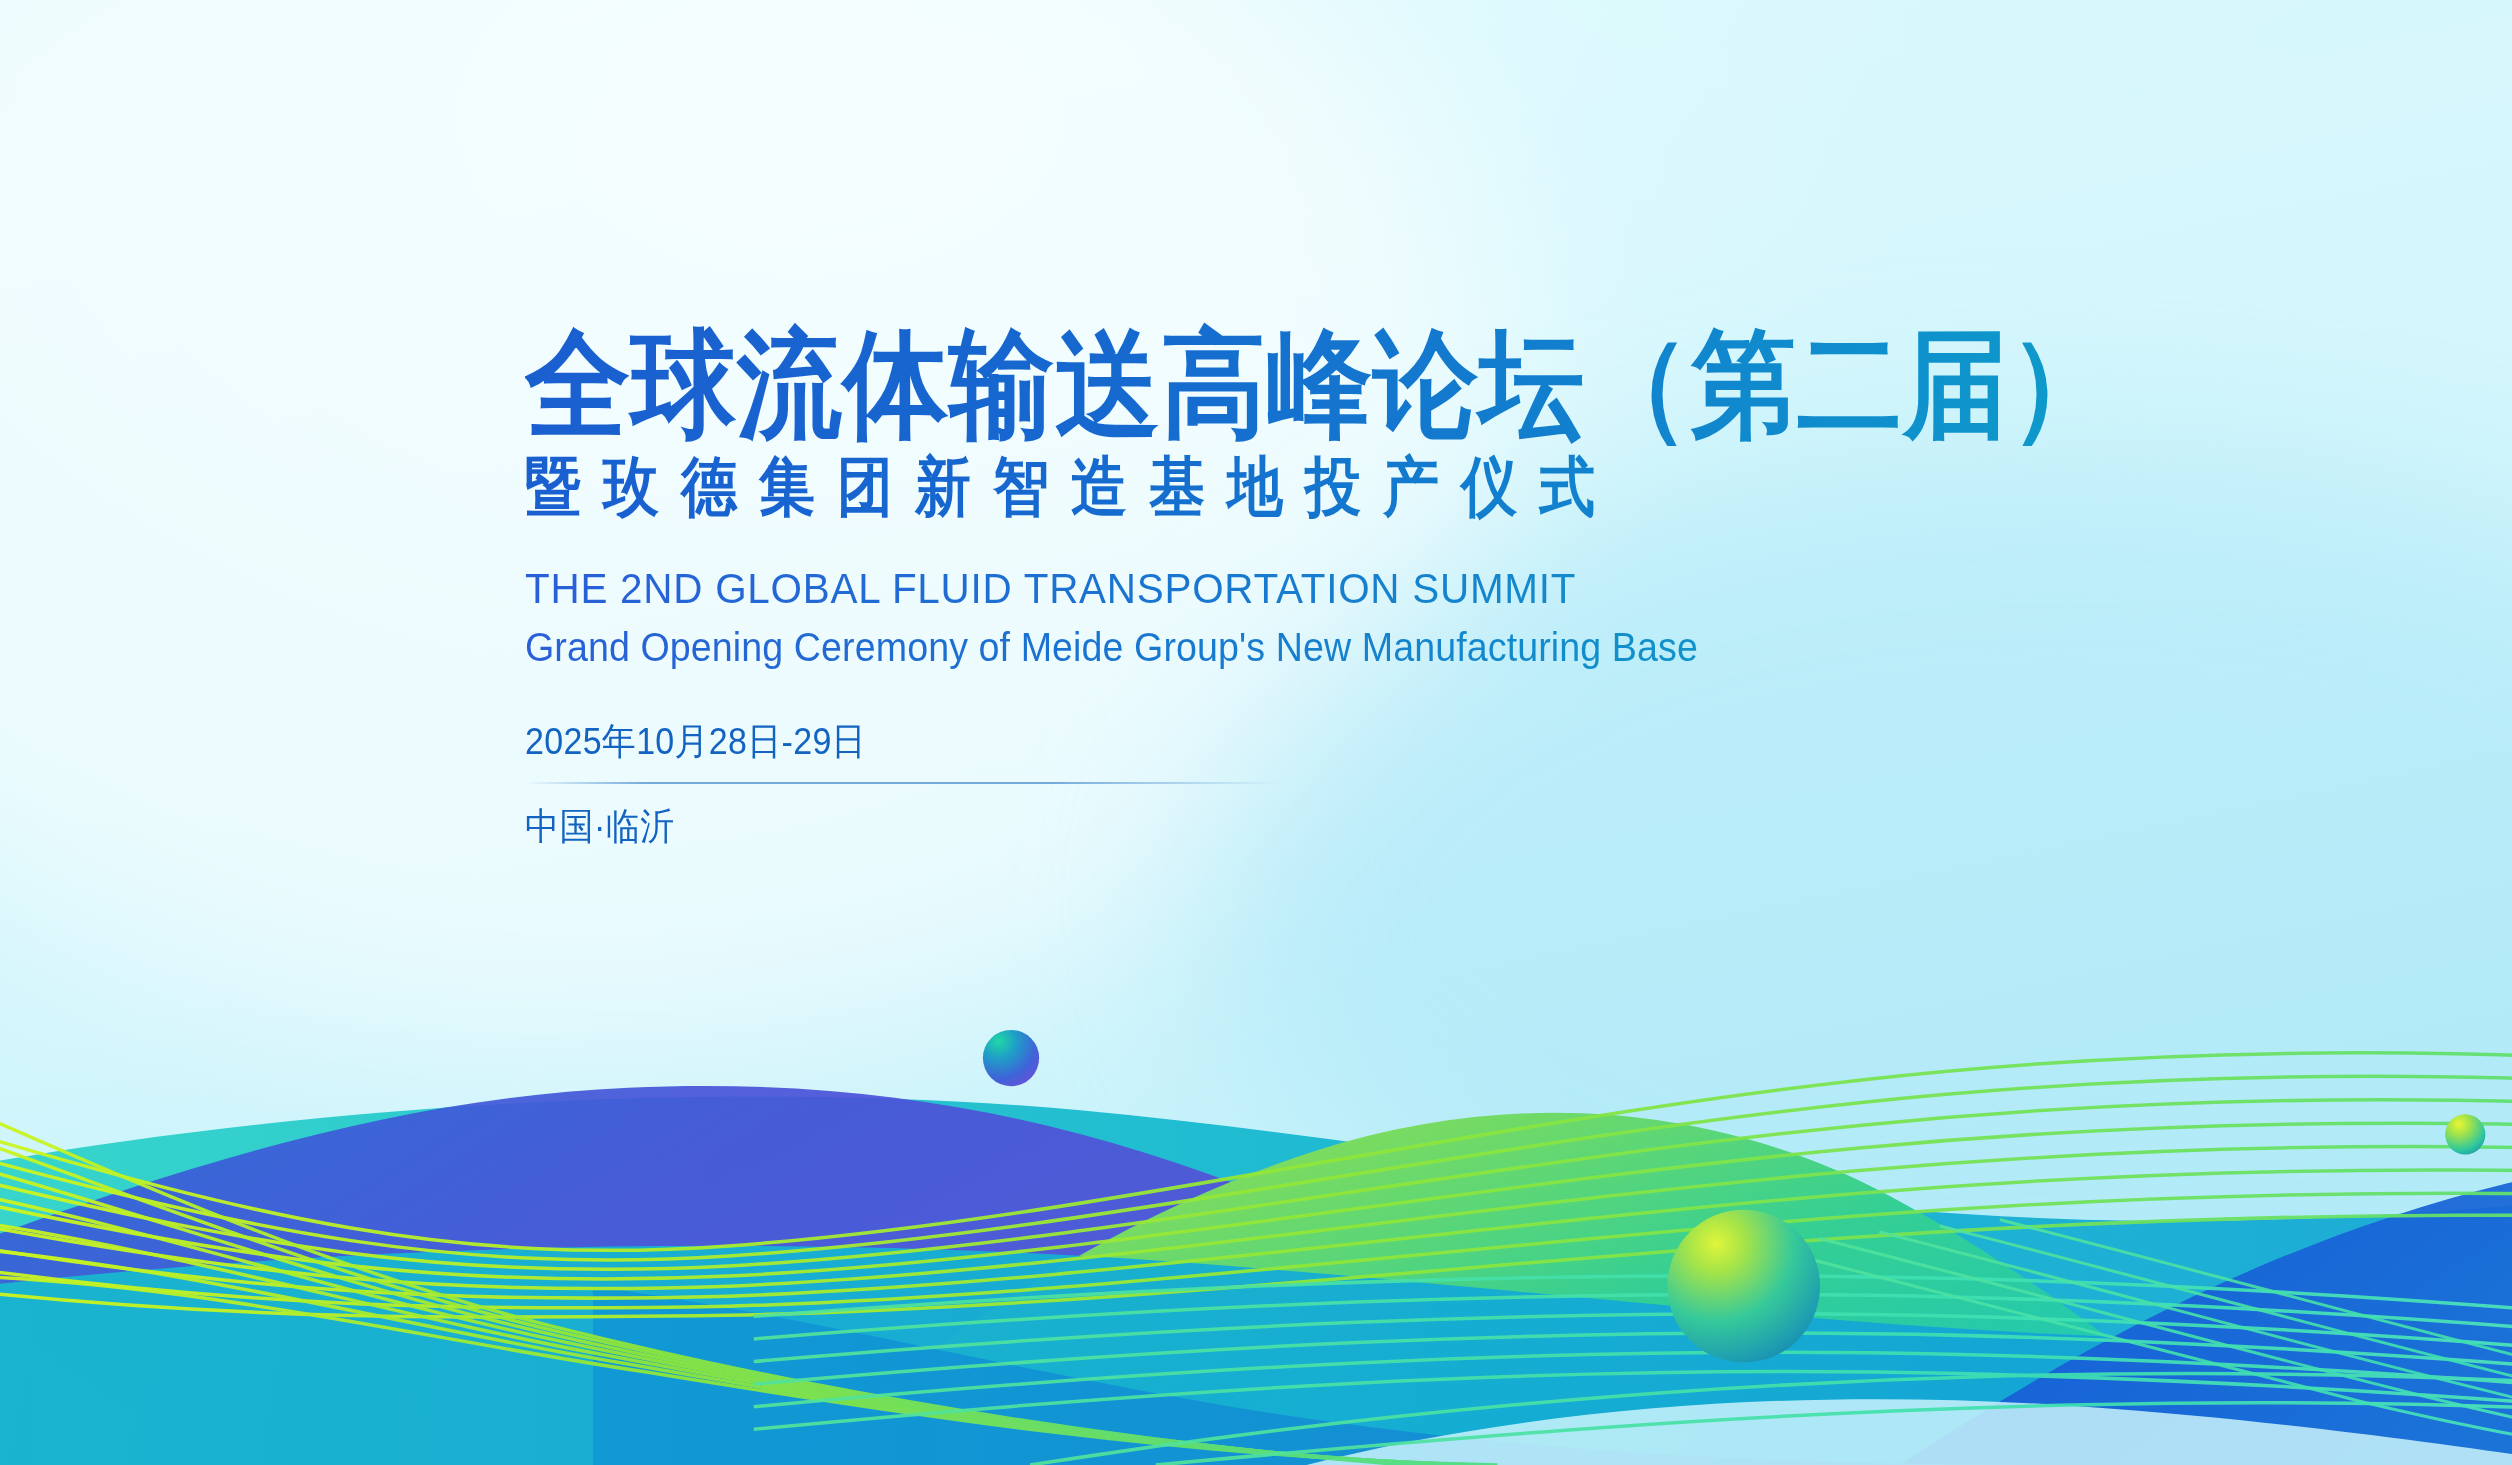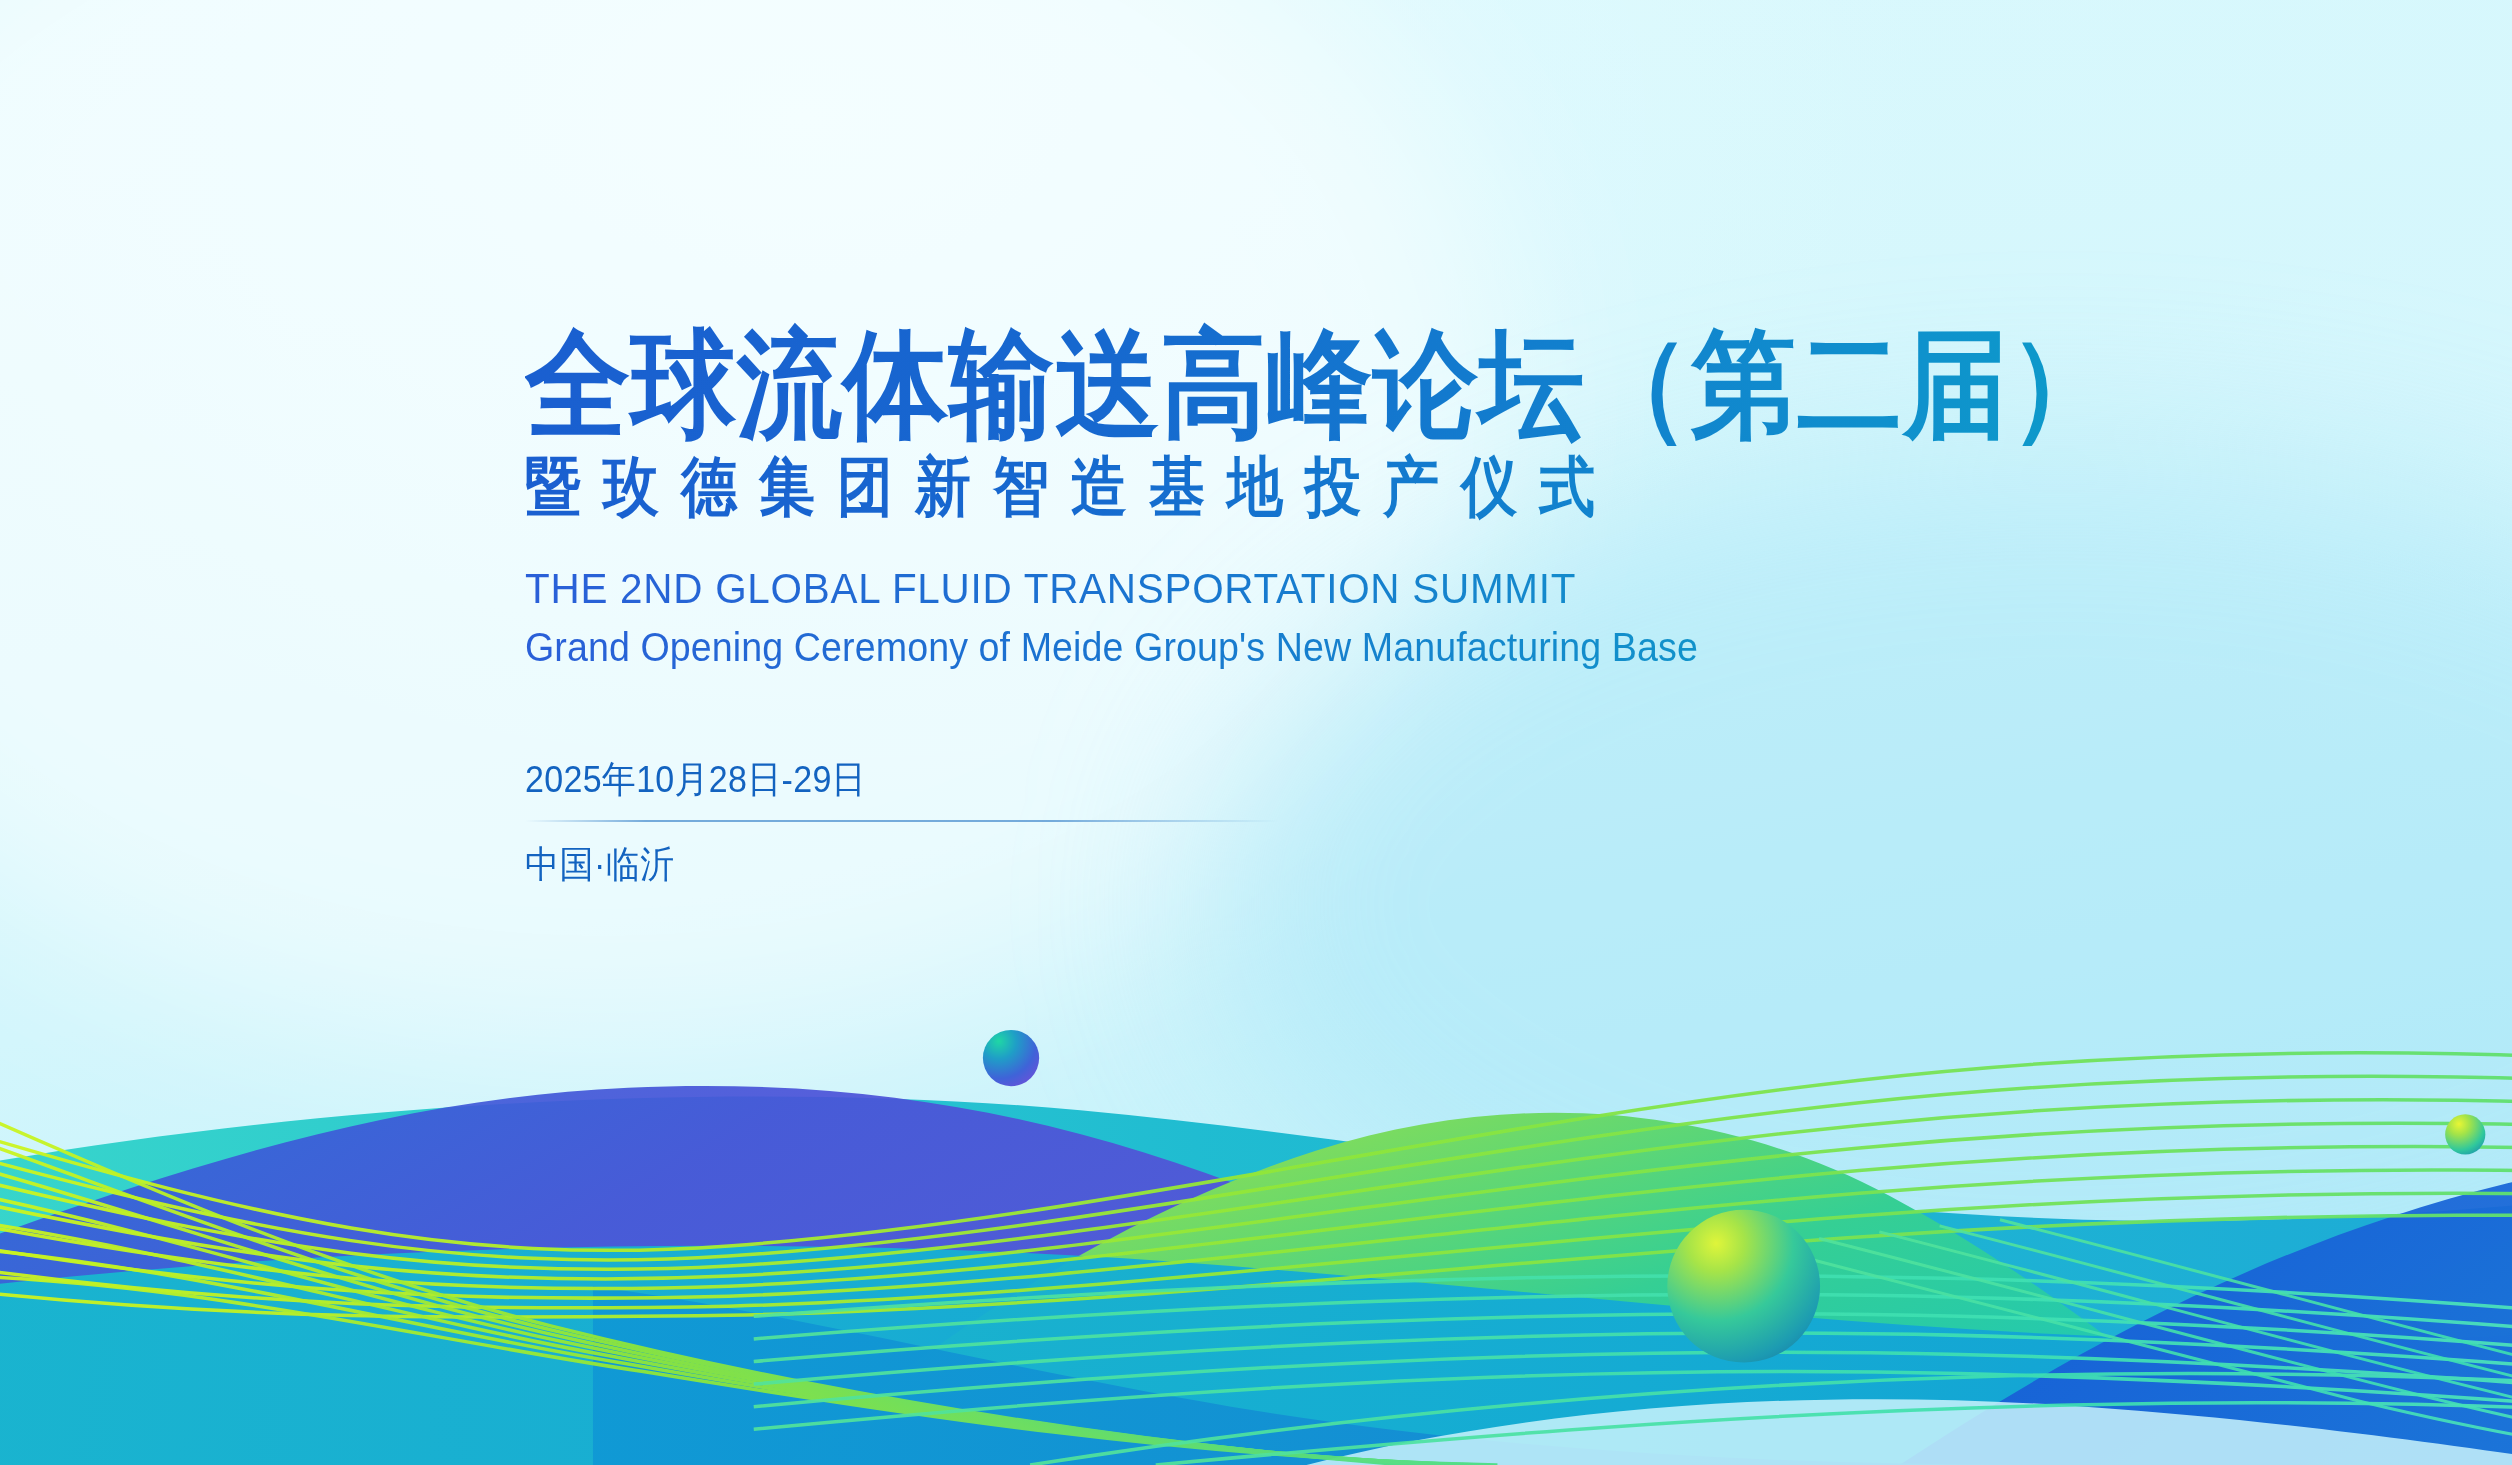--- a/index.html
+++ b/index.html
@@ -53,21 +53,21 @@
   }
   .en2{
     margin:13px 0 0 0;
     font-size:40px;line-height:1.14;font-weight:400;letter-spacing:0.1px;
     white-space:nowrap;
     transform:scaleX(.94);transform-origin:left center;
     background:linear-gradient(92deg,#2a5fd8 0%,#1a73d0 22%,#0e9bc9 55%,#0bb8bb 80%,#14cdb0 100%);
     -webkit-background-clip:text;background-clip:text;color:transparent;
     -webkit-text-fill-color:transparent;
   }
-  .meta{margin-top:88px;width:774px;}
+  .meta{margin-top:50px;width:774px;}
   .meta .date{
     font-size:34px;line-height:1.1;font-weight:500;color:#1363c0;letter-spacing:0.3px;
     white-space:nowrap;transform:scaleY(1.1);transform-origin:left top;
   }
   .meta .rule{
     height:1.5px;margin:24px 0 22px 0;width:754px;
     background:linear-gradient(90deg,rgba(20,105,190,0) 0%,rgba(20,105,190,.55) 16%,
                rgba(20,105,190,.55) 70%,rgba(20,105,190,0) 100%);
   }
   .meta .loc{

